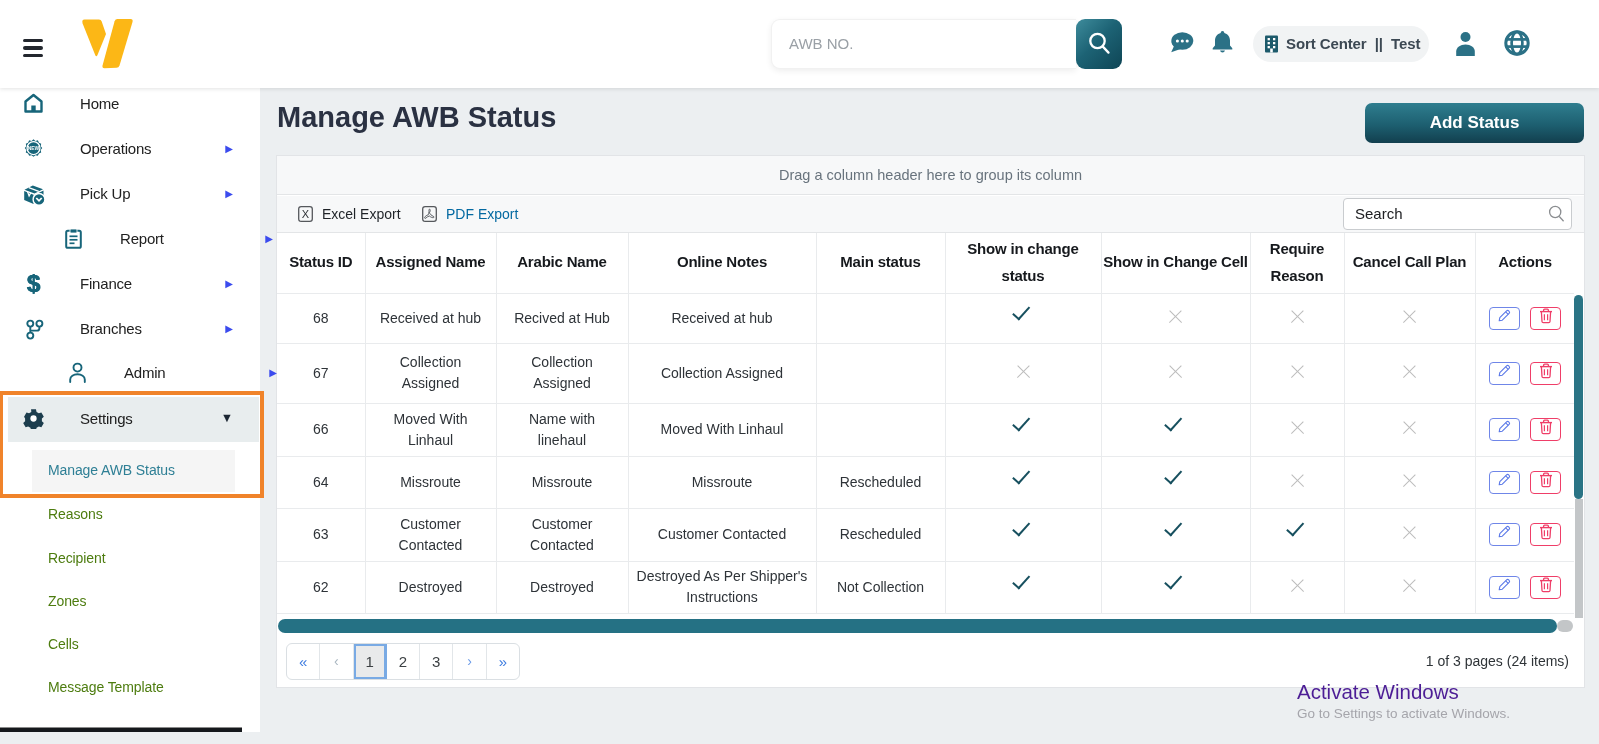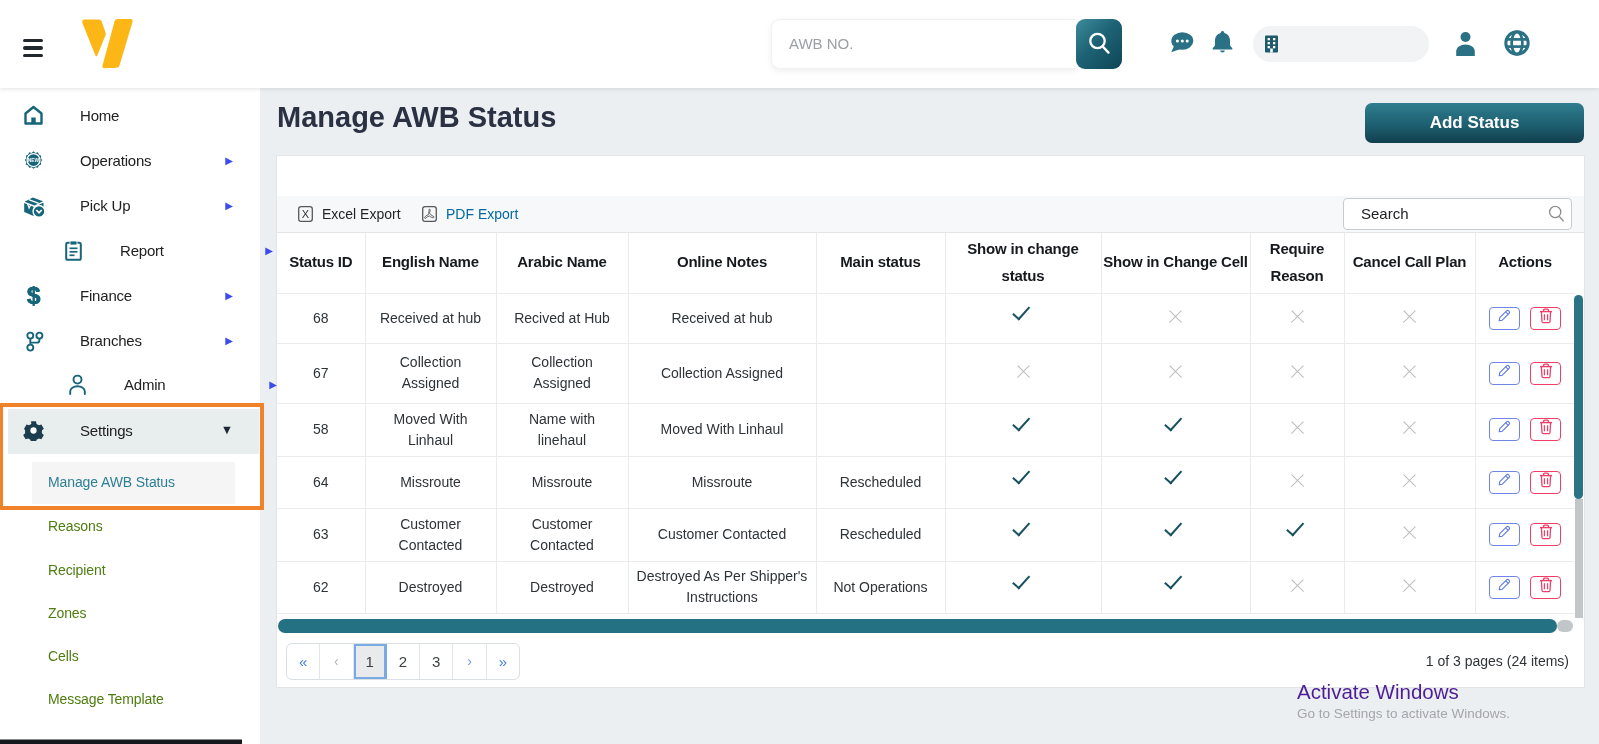--- a/index.html
+++ b/index.html
@@ -70,35 +70,36 @@
   <svg class="abs" style="left:1264px;top:35px;" width="15" height="18" viewBox="0 0 15 18">
     <rect x="1" y="0.5" width="13" height="17" rx="1" fill="#1d5a6b"></rect>
     <rect x="3.6" y="3" width="2.3" height="2.3" fill="#fff"></rect>
       <rect x="9" y="3" width="2.3" height="2.3" fill="#fff"></rect>
     <rect x="3.6" y="7" width="2.3" height="2.3" fill="#fff"></rect>
       <rect x="9" y="7" width="2.3" height="2.3" fill="#fff"></rect>
     <rect x="3.6" y="11" width="2.3" height="2.3" fill="#fff"></rect>
       <rect x="9" y="11" width="2.3" height="2.3" fill="#fff"></rect>
     <rect x="6.2" y="13.5" width="2.6" height="4" fill="#fff"></rect>
   </svg>
+  <div class="abs" style="left:1286px;top:26px;height:36px;line-height:36px;font-size:15px;font-weight:bold;color:#3c4853;letter-spacing:-0.1px;">Sort Center&nbsp; || &nbsp;Test</div>
 
   <svg class="abs" style="left:1454px;top:31px;" width="23" height="25" viewBox="0 0 23 25">
     <circle cx="11.5" cy="6" r="5" fill="#2b7186"></circle>
     <path d="M2.2,25 L2.2,20.5 C2.2,16.5 6.3,13.6 11.5,13.6 C16.7,13.6 20.8,16.5 20.8,20.5 L20.8,25 Z" fill="#2b7186"></path>
   </svg>
 
   <svg class="abs" style="left:1504px;top:30px;" width="26" height="26" viewBox="0 0 26 26">
     <circle cx="13" cy="13" r="11.2" fill="none" stroke="#2b7186" stroke-width="3"></circle>
     <ellipse cx="13" cy="13" rx="5.4" ry="11.2" fill="none" stroke="#2b7186" stroke-width="2.7"></ellipse>
     <line x1="1.8" y1="9.4" x2="24.2" y2="9.4" stroke="#2b7186" stroke-width="2.7"></line>
     <line x1="1.8" y1="16.6" x2="24.2" y2="16.6" stroke="#2b7186" stroke-width="2.7"></line>
   </svg>
 </div>
 
-<div class="abs" id="sidebar" style="left:0;top:88px;width:260px;height:656px;background:#fff;z-index:2;">
+<div class="abs" id="sidebar" style="left:0;top:76px;width:260px;height:656px;background:#fff;z-index:2;">
 
   <div class="abs" style="left:8px;top:321px;width:251px;height:45px;background:#e8edee;"></div>
 
   <div class="abs" style="left:32px;top:374px;width:203px;height:42px;background:#f5f5f5;"></div>
 
   <div class="abs mrow" style="top:5px;">
       <span class="mico"><svg width="21" height="21" viewBox="0 0 21 21">
           <path d="M2.5,8.5 L10.5,2 L18.5,8.5 L18.5,18.5 L2.5,18.5 Z" fill="none" stroke="#17657a" stroke-width="2.4" stroke-linejoin="round"></path>
           <rect x="8.3" y="12.5" width="4.4" height="6" fill="#17657a"></rect>
         </svg></span>
@@ -179,35 +180,36 @@
 
   <div class="abs" style="left:-1px;top:315px;width:265px;height:107px;border:4px solid #f0832a;z-index:6;"></div>
 
   <div class="abs" style="left:0;top:651px;width:242px;height:5px;background:#15181c;border-top:1px solid #8a8a8a;"></div>
 </div>
 
 <div class="abs" style="left:277px;top:101px;font-size:29px;font-weight:bold;color:#2a3142;">Manage AWB Status</div>
 <div class="abs" style="left:1365px;top:103px;width:219px;height:40px;border-radius:7px;background:linear-gradient(180deg,#2f7e8f 0%,#1d5f70 55%,#123f4e 100%);color:#fff;font-size:17px;font-weight:bold;text-align:center;line-height:40px;">Add Status</div>
 
 <div class="abs" id="card" style="left:276px;top:155px;width:1309px;height:533px;background:#fff;border:1px solid #e2e4e7;">
+  <div class="abs" style="left:0;top:0;width:1307px;height:39px;background:#f7f8f9;border-bottom:1px solid #e3e5e7;text-align:center;line-height:39px;font-size:14.5px;color:#68737d;">Drag a column header here to group its column</div>
   <div class="abs" style="left:0;top:40px;width:1307px;height:37px;background:#f7f8f9;border-bottom:1px solid #e3e5e7;"></div>
 
   <svg class="abs" style="left:21px;top:50px;" width="15" height="16" viewBox="0 0 15 16">
       <rect x="0.7" y="0.7" width="13.6" height="14.6" rx="2.4" fill="none" stroke="#55585c" stroke-width="1.3"></rect>
       <text x="7.5" y="11.8" font-size="11" fill="#2f3337" text-anchor="middle" font-family="Liberation Sans">X</text>
     </svg>
   <div class="abs" style="left:45px;top:40px;height:37px;line-height:37px;font-size:14px;color:#1f2328;">Excel Export</div>
   <svg class="abs" style="left:145px;top:50px;" width="15" height="16" viewBox="0 0 15 16">
       <rect x="0.7" y="0.7" width="13.6" height="14.6" rx="2.4" fill="none" stroke="#55585c" stroke-width="1.3"></rect>
       <path d="M7.5,3.2 c1,0 1,1.8 -0.1,3.6 c0.9,1.6 2.3,2.9 3.6,3.3 c1.2,0.4 1.3,1.6 0.1,1.6 c-1,0 -2.5-0.6 -3.7-1.7 c-1.2,0.3 -2.5,1 -3.3,1.9 c-0.9,1 -1.9,0.3 -1.3-0.8 c0.5-0.9 1.9-1.8 3.4-2.3 c0.5-1 0.8-2.1 0.8-3.1 c0-1.6 -0.2-2.5 0.5-2.5 Z" fill="none" stroke="#4a4e53" stroke-width="0.9"></path>
     </svg>
   <div class="abs" style="left:169px;top:40px;height:37px;line-height:37px;font-size:14px;color:#0369a1;">PDF Export</div>
 
   <div class="abs" style="left:1066px;top:42px;width:229px;height:32px;background:#fff;border:1px solid #c9cccf;border-radius:4px;"></div>
-  <div class="abs" style="left:1078px;top:42px;height:32px;line-height:32px;font-size:15px;color:#202124;margin-left:6px;">Search</div>
+  <div class="abs" style="left:1078px;top:42px;height:32px;line-height:32px;font-size:15px;color:#202124;">Search</div>
   <svg class="abs" style="left:1271px;top:49px;" width="17" height="18" viewBox="0 0 17 18">
       <circle cx="7.2" cy="7" r="5.6" fill="none" stroke="#8a8d90" stroke-width="1.3"></circle>
       <line x1="11.3" y1="11.5" x2="15.6" y2="16.2" stroke="#8a8d90" stroke-width="1.3"></line>
     </svg>
 
   <table id="grid" style="position:absolute;left:0;top:77px;width:1298px;border-collapse:collapse;table-layout:fixed;">
     <colgroup>
         <col style="width:88px">
         <col style="width:131px">
         <col style="width:132px">
@@ -215,21 +217,21 @@
         <col style="width:129px">
         <col style="width:156px">
         <col style="width:149px">
         <col style="width:94px">
         <col style="width:131px">
         <col style="width:100px">
       </colgroup>
     <tbody>
         <tr class="h" style="height:60px;">
           <td>Status ID</td>
-          <td>English Name</td>
+          <td>Assigned Name</td>
           <td>Arabic Name</td>
           <td>Online Notes</td>
           <td>Main status</td>
           <td>Show in change status</td>
           <td style="white-space:nowrap;padding:0;">Show in Change Cell</td>
           <td>Require Reason</td>
           <td>Cancel Call Plan</td>
           <td>Actions</td>
         </tr>
     <tr class="b" style="height:50px;">
@@ -268,21 +270,21 @@
                 <line x1="8.7" y1="3.8" x2="11.2" y2="6.3" stroke="#5b79e8" stroke-width="1.1"></line>
               </svg></span><span class="bd"><svg width="14" height="16" viewBox="0 0 14 16">
                 <line x1="1" y1="3.6" x2="13" y2="3.6" stroke="#ef3e68" stroke-width="1.4"></line>
                 <path d="M4.6,3.3 v-1.1 a1,1 0 0 1 1-1 h2.8 a1,1 0 0 1 1,1 v1.1" fill="none" stroke="#ef3e68" stroke-width="1.3"></path>
                 <path d="M2.4,3.8 l.6,9.7 a1.3,1.3 0 0 0 1.3,1.2 h5.4 a1.3,1.3 0 0 0 1.3-1.2 l.6-9.7" fill="none" stroke="#ef3e68" stroke-width="1.3"></path>
                 <line x1="5.4" y1="6.3" x2="5.4" y2="12.3" stroke="#ef3e68" stroke-width="1.2"></line>
                 <line x1="8.6" y1="6.3" x2="8.6" y2="12.3" stroke="#ef3e68" stroke-width="1.2"></line>
               </svg></span></td>
         </tr>
     <tr class="b" style="height:53px;">
-          <td>58</td>
+          <td>66</td>
           <td>Moved With Linhaul</td>
           <td>Name with linehaul</td>
           <td>Moved With Linhaul</td>
           <td></td>
           <td><span class="ck"></span></td>
           <td><span class="ck"></span></td>
           <td><span class="xx"></span></td>
           <td><span class="xx"></span></td>
           <td class="ac"><span class="be"><svg width="15" height="15" viewBox="0 0 15 15">
                 <path d="M2.2,12.8 l.6-3.1 L9.6,2.9 a1.5,1.5 0 0 1 2.1,0 l.4,.4 a1.5,1.5 0 0 1 0,2.1 L5.3,12.2 Z" fill="none" stroke="#5b79e8" stroke-width="1.1" stroke-linejoin="round"></path>
@@ -335,21 +337,21 @@
                 <path d="M2.4,3.8 l.6,9.7 a1.3,1.3 0 0 0 1.3,1.2 h5.4 a1.3,1.3 0 0 0 1.3-1.2 l.6-9.7" fill="none" stroke="#ef3e68" stroke-width="1.3"></path>
                 <line x1="5.4" y1="6.3" x2="5.4" y2="12.3" stroke="#ef3e68" stroke-width="1.2"></line>
                 <line x1="8.6" y1="6.3" x2="8.6" y2="12.3" stroke="#ef3e68" stroke-width="1.2"></line>
               </svg></span></td>
         </tr>
     <tr class="b" style="height:52px;">
           <td>62</td>
           <td>Destroyed</td>
           <td>Destroyed</td>
           <td>Destroyed As Per Shipper's Instructions</td>
-          <td>Not Operations</td>
+          <td>Not Collection</td>
           <td><span class="ck"></span></td>
           <td><span class="ck"></span></td>
           <td><span class="xx"></span></td>
           <td><span class="xx"></span></td>
           <td class="ac"><span class="be"><svg width="15" height="15" viewBox="0 0 15 15">
                 <path d="M2.2,12.8 l.6-3.1 L9.6,2.9 a1.5,1.5 0 0 1 2.1,0 l.4,.4 a1.5,1.5 0 0 1 0,2.1 L5.3,12.2 Z" fill="none" stroke="#5b79e8" stroke-width="1.1" stroke-linejoin="round"></path>
                 <line x1="8.7" y1="3.8" x2="11.2" y2="6.3" stroke="#5b79e8" stroke-width="1.1"></line>
               </svg></span><span class="bd"><svg width="14" height="16" viewBox="0 0 14 16">
                 <line x1="1" y1="3.6" x2="13" y2="3.6" stroke="#ef3e68" stroke-width="1.4"></line>
                 <path d="M4.6,3.3 v-1.1 a1,1 0 0 1 1-1 h2.8 a1,1 0 0 1 1,1 v1.1" fill="none" stroke="#ef3e68" stroke-width="1.3"></path>

